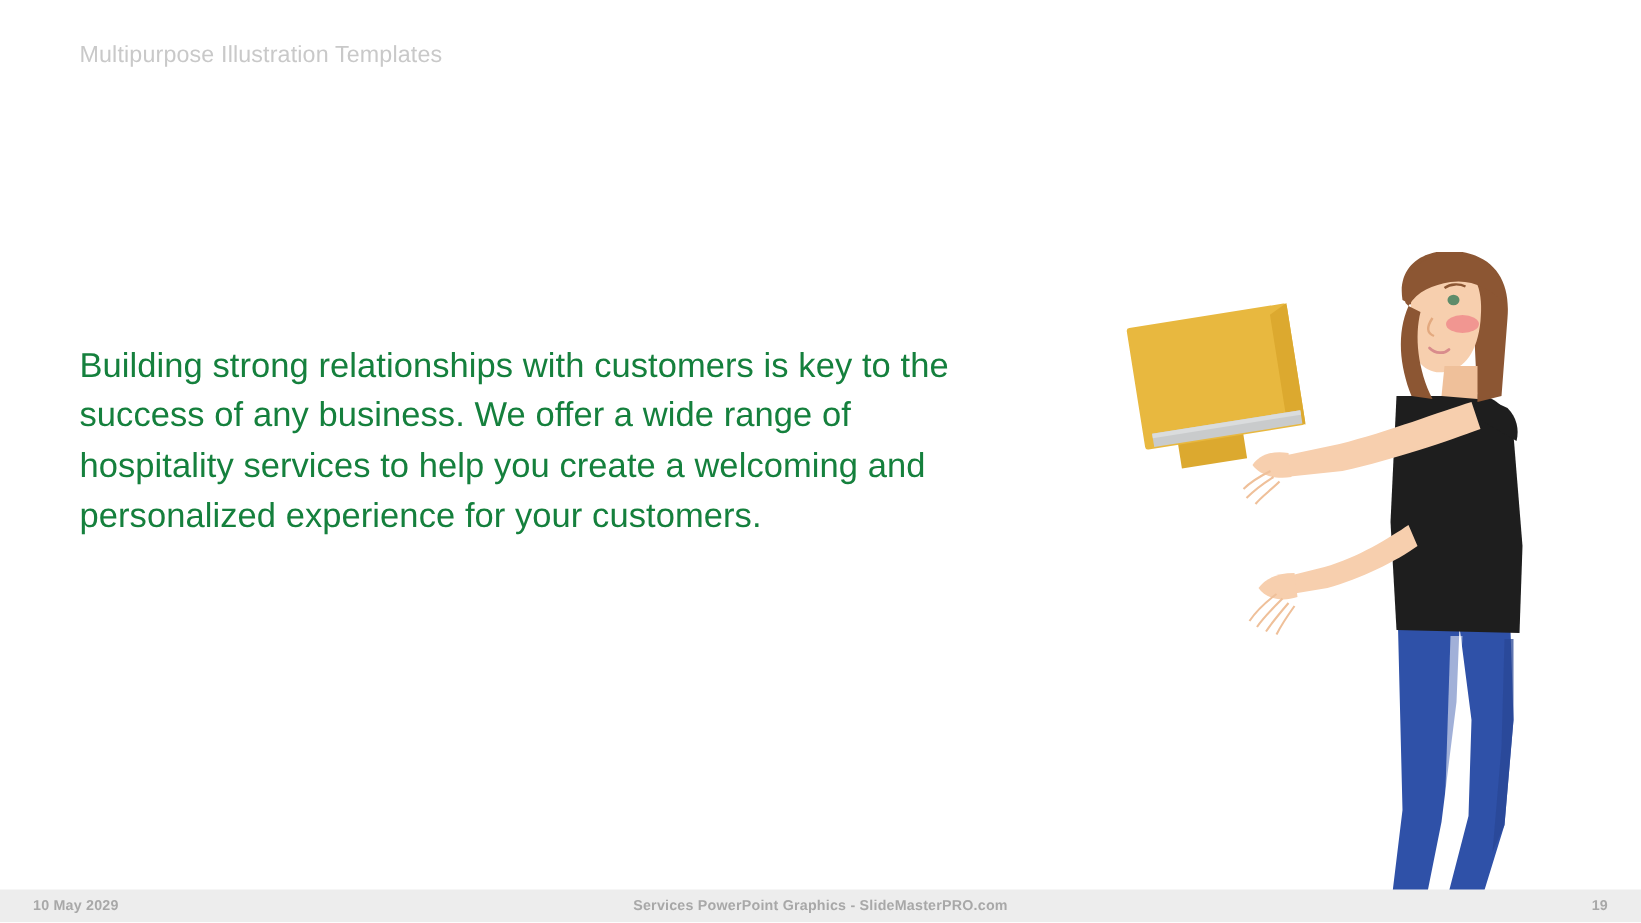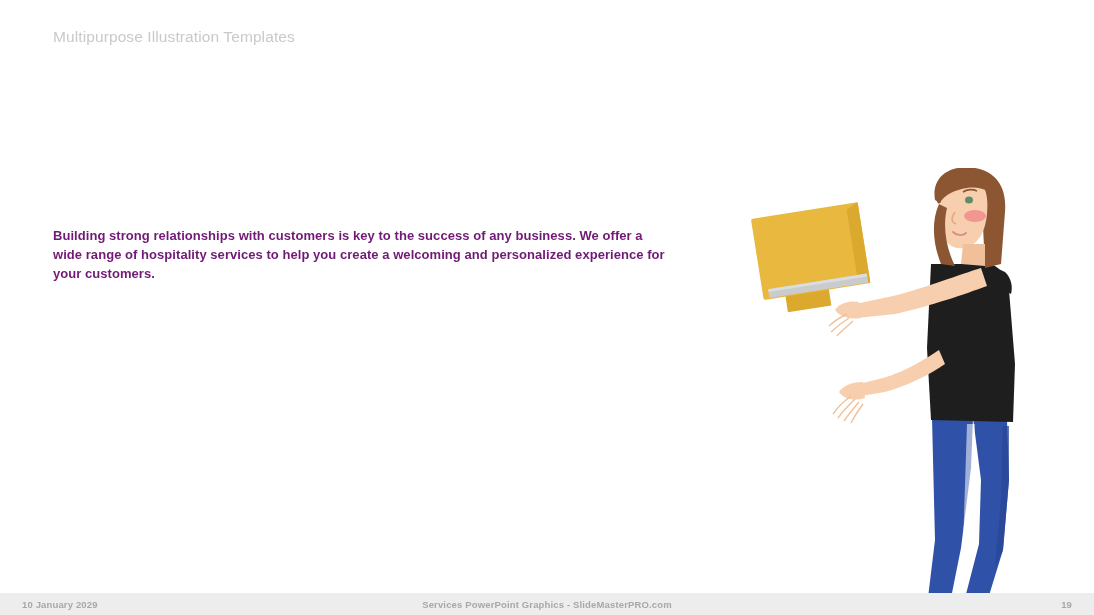--- a/index.html
+++ b/index.html
@@ -55,23 +55,23 @@
   .headline {
     margin: 0;
     font-size: 45px;
     font-weight: bold;
     color: #3b3b3b;
     line-height: 1.11;
     letter-spacing: -0.9px;
   }
   .body-copy {
     margin: 22px 0 0 0;
-    font-size: 13px;
-    font-weight: bold;
-    color: #701a75;
+    font-size: 23px;
+    font-weight: normal;
+    color: #15803d;
     line-height: 1.45;
     letter-spacing: 0.05px;
     max-width: 615px;
   }
 
   
   .illustration {
     position: absolute;
     left: 735px;
     top: 168px;
@@ -197,19 +197,19 @@
         <path d="M120 231 C113 238 107 244 103 250" stroke="#EFC09A" stroke-width="1.4" fill="none"></path>
         <path d="M124 234 C118 241 113 247 109 253" stroke="#EFC09A" stroke-width="1.4" fill="none"></path>
         <path d="M128 236 C123 243 119 249 116 255" stroke="#EFC09A" stroke-width="1.4" fill="none"></path>
       </g>
 
     </svg>
   </div>
 
   <div class="footer">
     <div class="footer-inner">
-      <span class="footer-text footer-date">10 January 2029</span>
+      <span class="footer-text footer-date">10 May 2029</span>
       <span class="footer-text footer-center">Services PowerPoint Graphics - SlideMasterPRO.com</span>
       <span class="footer-text footer-page">19</span>
     </div>
   </div>
 
 </div>
 
 </body></html>

